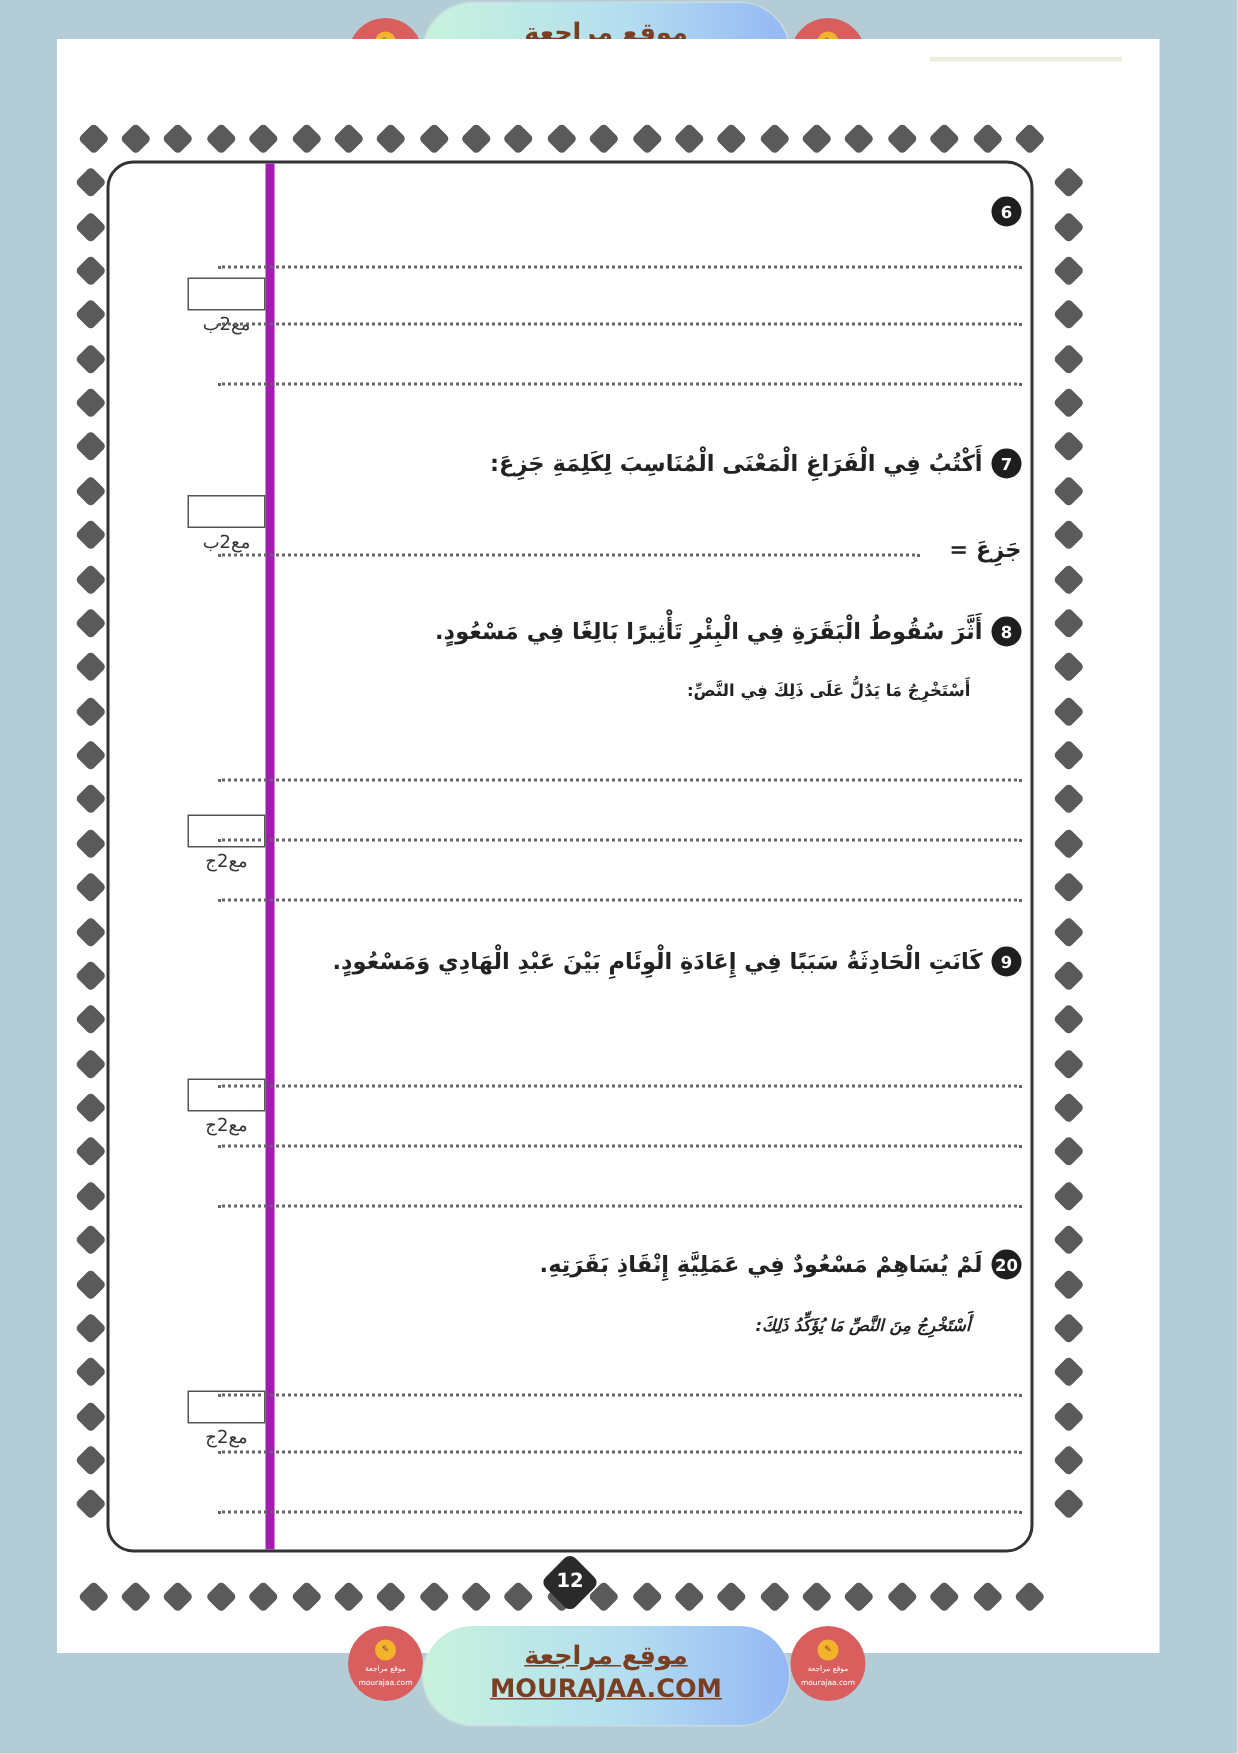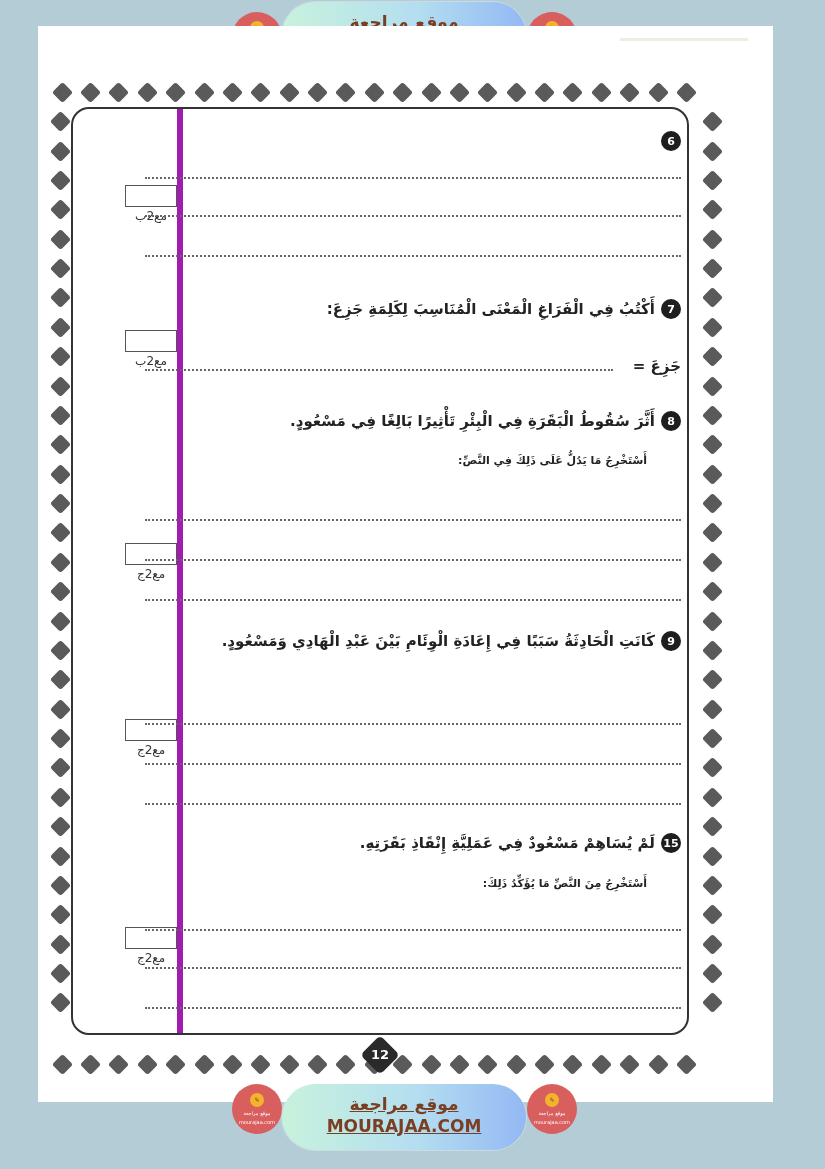--- a/index.html
+++ b/index.html
@@ -296,24 +296,24 @@
 
     <div class="q" style="top:522px;">
       <span class="q-num">9</span>
       <span>كَانَتِ الْحَادِثَةُ سَبَبًا فِي إِعَادَةِ الْوِئَامِ بَيْنَ عَبْدِ الْهَادِي وَمَسْعُودٍ.</span>
     </div>
     <div class="dots" style="top:614px;"></div>
     <div class="dots" style="top:654px;"></div>
     <div class="dots" style="top:694px;"></div>
 
     <div class="q" style="top:724px;">
-      <span class="q-num">15</span>
+      <span class="q-num">20</span>
       <span>لَمْ يُسَاهِمْ مَسْعُودٌ فِي عَمَلِيَّةِ إِنْقَاذِ بَقَرَتِهِ.</span>
     </div>
-    <div class="sub" style="top:768px; right:40px;">أَسْتَخْرِجُ مِنَ النَّصِّ مَا يُؤَكِّدُ ذَلِكَ:</div>
+    <div class="sub" style="top:768px; right:40px;font-style:italic;">أَسْتَخْرِجُ مِنَ النَّصِّ مَا يُؤَكِّدُ ذَلِكَ:</div>
     <div class="dots" style="top:820px;"></div>
     <div class="dots" style="top:858px;"></div>
     <div class="dots" style="top:898px;"></div>
   </div>
 </div>
 
 <div class="logo" style="left:232px; top:1084px;">
   <div class="badge">✎</div>
   <div class="txt">موقع مراجعة</div>
   <div class="txt">mourajaa.com</div>

